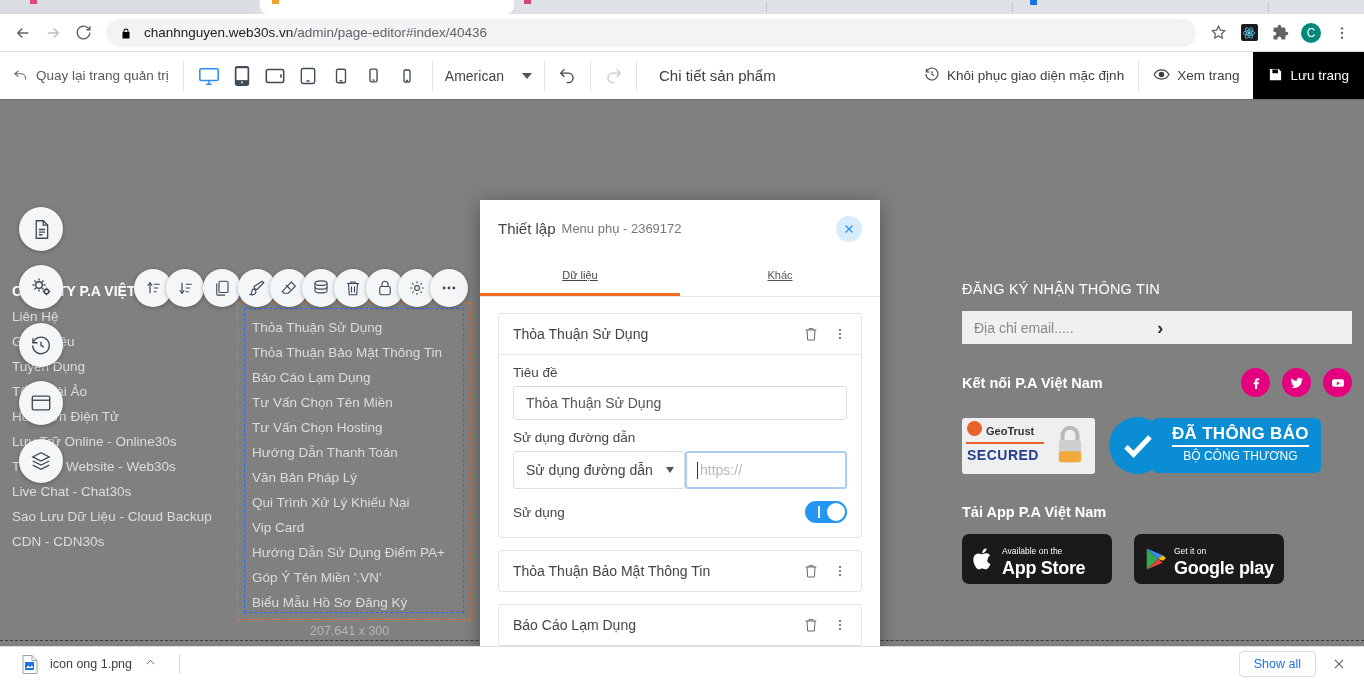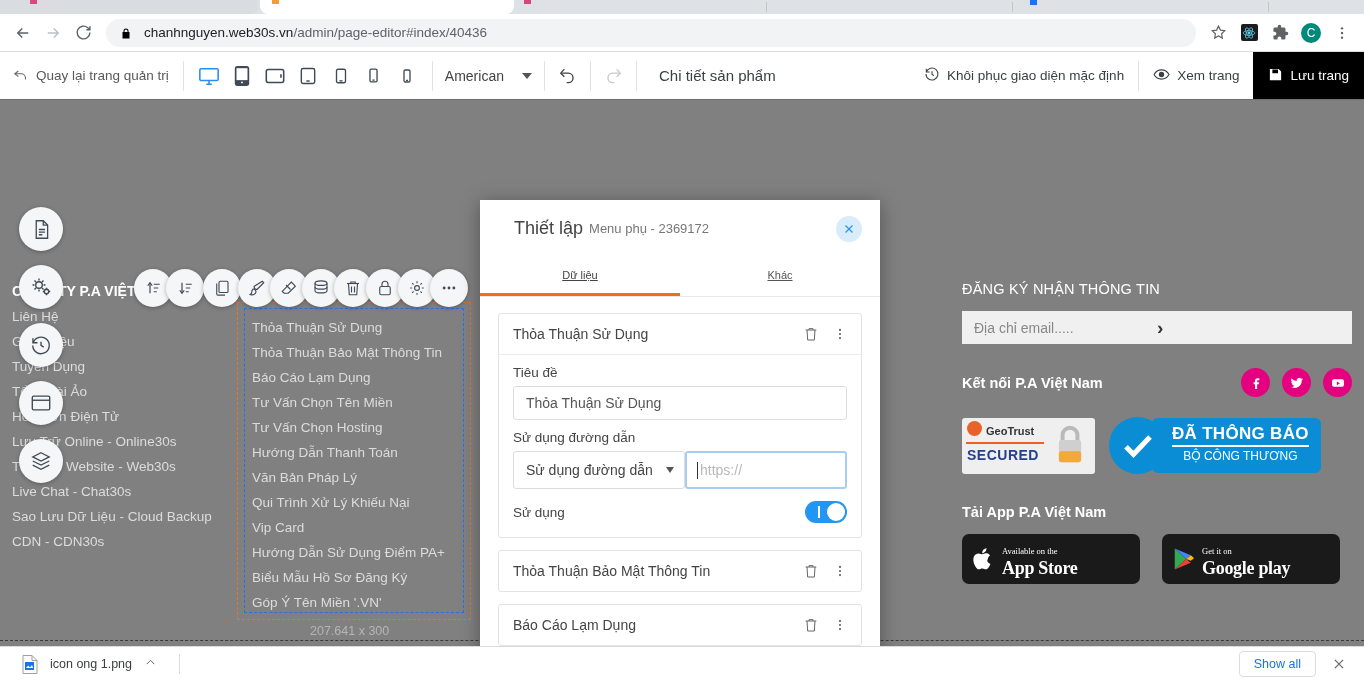--- a/index.html
+++ b/index.html
@@ -103,32 +103,32 @@
   .gt-lock { position:absolute; right:10px; top:6px; width:30px; height:42px; }
   .bct { display:flex; align-items:center; }
   .bct-circ { width:57px; height:57px; border-radius:50%; background:#0a8dd4; position:relative;
     z-index:2; display:flex; align-items:center; justify-content:center; }
   .bct-box { background:#0a8dd4; border-radius:6px; padding:6px 12px 10px 20px; margin-left:-14px;
     color:#fff; text-align:center; }
   .bct-box .l1 { font-size:17px; font-weight:bold; letter-spacing:.3px; }
   .bct-box .l2 { font-size:12px; border-top:2px solid #fff; padding-top:2px; margin-top:1px; }
   .apptitle { margin-top:30px; font-size:14.5px; font-weight:bold; color:#fff; }
   .approw { margin-top:14px; display:flex; gap:22px; }
-  .store { width:178px; height:50px; background:#1a1a1a; border-radius:7px; display:flex;
-    align-items:center; padding:0 10px; gap:8px; color:#fff;font-family:Liberation Serif, serif; }
+  .store { width:150px; height:50px; background:#1a1a1a; border-radius:7px; display:flex;
+    align-items:center; padding:0 10px; gap:8px; color:#fff; }
   .store .s1 { font-size:8.5px; }
   .store .s2 { font-size:18px; font-weight:bold; letter-spacing:-.3px; }
   .ipv6 { position:absolute; left:965px; top:547px; width:85px; height:100px; background:#6d6668;
     display:flex; flex-direction:column; align-items:center; justify-content:center; color:#fff; }
 
   
   .modal { position:absolute; left:480px; top:101px; width:400px; height:535px; background:#fff;
     box-shadow:0 3px 18px rgba(0,0,0,.35); display:flex; flex-direction:column; z-index:50; }
   .mhead { height:57px; display:flex; align-items:center; padding:0 18px; }
-  .mhead .t1 { font-size:18px; color:#444;margin-left:16px; }
+  .mhead .t1 { font-size:15px; color:#444; }
   .mhead .t2 { font-size:13px; color:#777; margin-left:6px; flex:1; }
   .mclose { width:26px; height:26px; border-radius:50%; background:#d9ecfb; color:#2196f3;
     display:flex; align-items:center; justify-content:center; font-size:14px; }
   .mtabs { display:flex; border-bottom:1px solid #e8e8e8; }
   .mtab { flex:1; text-align:center; padding:12px 0; font-size:11px; color:#555;text-decoration:underline; }
   .mtab.act { color:#444; border-bottom:3px solid #f26b21; }
   .mbody { flex:1; overflow:hidden; padding:16px 18px 0; position:relative; }
   .card { border:1px solid #e3e3e3; border-radius:3px; margin-bottom:12px; }
   .crow { display:flex; align-items:center; padding:12px 14px; }
   .crow .ttl { flex:1; font-size:14px; color:#444; }
@@ -374,22 +374,22 @@
     <div>Thỏa Thuận Sử Dụng</div>
     <div>Thỏa Thuận Bảo Mật Thông Tin</div>
     <div>Báo Cáo Lạm Dụng</div>
     <div>Tư Vấn Chọn Tên Miền</div>
     <div>Tư Vấn Chọn Hosting</div>
     <div>Hướng Dẫn Thanh Toán</div>
     <div>Văn Bản Pháp Lý</div>
     <div>Qui Trình Xử Lý Khiếu Nại</div>
     <div>Vip Card</div>
     <div>Hướng Dẫn Sử Dụng Điểm PA+</div>
+    <div>Góp Ý Tên Miền '.VN'</div>
     <div>Biểu Mẫu Hồ Sơ Đăng Ký</div>
-    <div>Góp Ý Tên Miền '.VN'</div>
   </div>
   <div class="dimlbl">207.641 x 300</div>
   <div class="dashline"></div>
 
   <div class="circ" style="left:19px;top:108px">
     <svg width="21" height="21" viewBox="0 0 24 24" fill="none" stroke="currentColor" stroke-width="1.5">
         <path d="M6 2h8l5 5v15H6z"></path>
         <path d="M14 2v5h5"></path>
         <path d="M9 12h7M9 15h7M9 18h4"></path>
       </svg>

